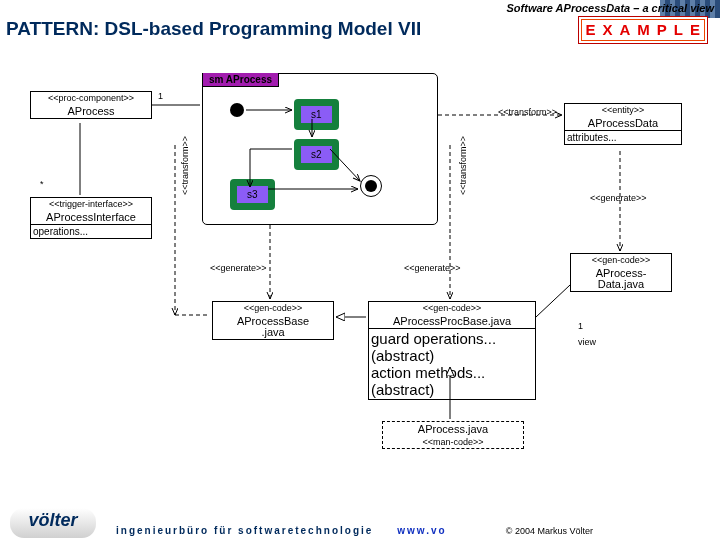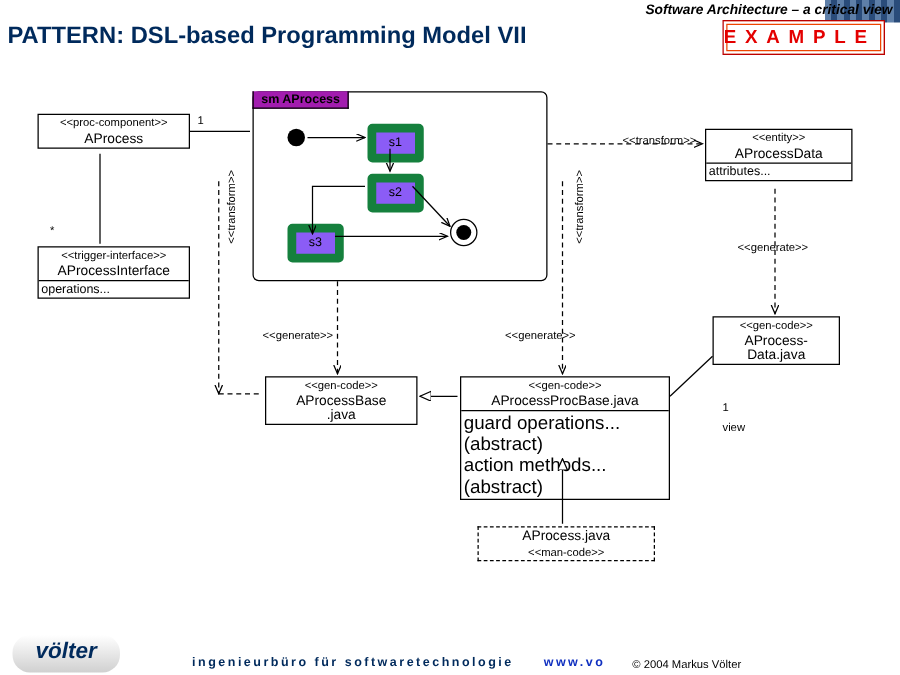--- a/index.html
+++ b/index.html
@@ -1,47 +1,47 @@
 <!DOCTYPE html>
 <html><head>
 <meta charset="utf-8">
 <style>
   html,body{margin:0;padding:0;font-family:Arial,Helvetica,sans-serif;background:#fff}
   #page{width:720px;height:540px;position:relative;overflow:hidden}
   .hdr{position:absolute;top:0;right:0;font:italic bold 11px Arial;color:#000;padding:2px 6px}
   .title{position:absolute;left:6px;top:18px;font:bold 19px Verdana,Arial;color:#002a5c}
-  .example-badge{position:absolute;right:12px;top:16px;width:128px;height:26px;border:1px solid #b00;background:#fff;color:#e40000;font:bold 15px Arial;letter-spacing:7px;text-align:left;line-height:26px;box-shadow:inset 0 0 0 2px #fff,inset 0 0 0 3px #e40}
+  .example-badge{position:absolute;right:12px;top:16px;width:128px;height:26px;border:1px solid #b00;background:#fff;color:#e40000;font:bold 15px Arial;letter-spacing:7px;text-align:right;line-height:26px;box-shadow:inset 0 0 0 2px #fff,inset 0 0 0 3px #e40}
   .corner-deco{position:absolute;right:0;top:0;width:60px;height:18px;background:repeating-linear-gradient(90deg,#5e7fa8 0 5px,#2a4c7a 5px 10px)}
   .diagram{position:absolute;left:30px;top:55px;width:660px;height:420px}
   .box{position:absolute;border:1px solid #000;background:#fff;text-align:center;font:10px Arial}
   .box .lbl{padding:1px 2px}
   .box .st{font-size:9px}
   .box .nm{font-weight:normal;font-size:11px}
   .sep{border-top:1px solid #000;width:100%}
   .sm-outer{position:absolute;border:1px solid #000;border-radius:5px}
   .sm-title{position:absolute;border:1px solid #000;border-top:none;background:#a21caf;font:bold 10px Arial;padding:1px 6px}
   .state{position:absolute;border:7px solid #15803d;border-radius:4px;background:#8b5cf6;font:10px Arial;text-align:center;padding:3px 10px}
   .dot{position:absolute;width:14px;height:14px;background:#000;border-radius:50%}
   .end-outer{position:absolute;width:20px;height:20px;border:1px solid #000;border-radius:50%;background:#fff;display:flex;align-items:center;justify-content:center}
   .end-inner{width:12px;height:12px;background:#000;border-radius:50%}
   .dashed{border-style:dashed}
   .note{font:9px Arial}
   .foot{position:absolute;bottom:0;left:0;width:603px;height:26px}
   .volter-logo{position:absolute;left:10px;bottom:2px;width:86px;height:30px;font:italic bold 18px Arial;color:#002a5c;background:linear-gradient(#fff,#d0d0d0);border-radius:14px;text-align:center;line-height:24px}
-  .foot-center{position:absolute;left:99px;bottom:4px;width:440px;font:bold 10px Arial;color:#002a5c;letter-spacing:2px;text-align:center;white-space:nowrap}
+  .foot-center{position:absolute;left:116px;bottom:4px;width:440px;font:bold 10px Arial;color:#002a5c;letter-spacing:2px;text-align:left;white-space:nowrap}
   .foot-url{color:#1030c0}
   .foot-right{position:absolute;right:10px;bottom:4px;font:9px Arial;color:#000}
   svg{position:absolute;left:0;top:0;pointer-events:none}
 </style>
 </head>
 <body>
 
 <div id="page">
   <div class="corner-deco"></div>
-  <div class="hdr">Software Architecture – a critical view</div>
+  <div class="hdr">Software AProcessData – a critical view</div>
   <div class="title">PATTERN: DSL-based Programming Model VII</div>
   <div class="example-badge">EXAMPLE</div>
 
   <div class="diagram">
 
     <div class="box" style="left:0px;top:36px;width:120px">
       <div class="lbl st">&lt;&lt;proc-component&gt;&gt;</div>
       <div class="lbl nm">AProcess</div>
     </div>
 

